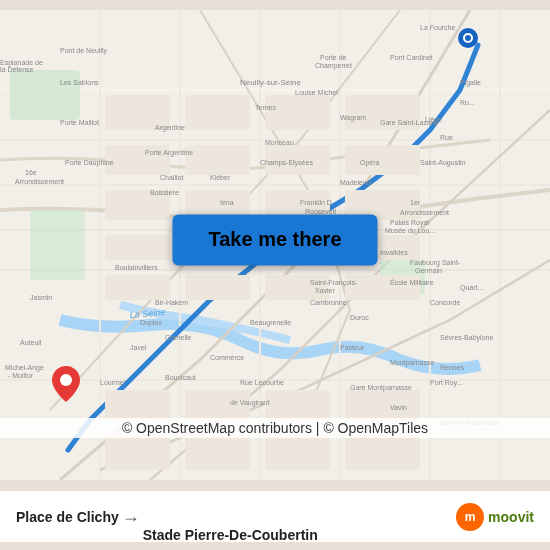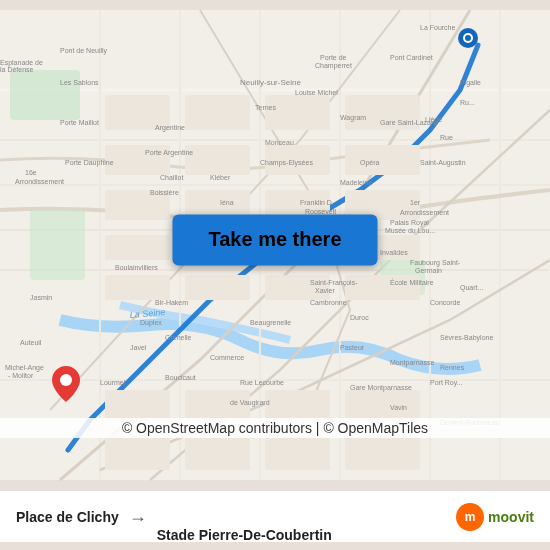--- a/index.html
+++ b/index.html
@@ -95,21 +95,21 @@
       align-items: center;
       justify-content: space-between;
       padding: 0 16px;
       border-top: 1px solid #ddd;
       flex-shrink: 0;
     }
 
     #route-info {
       display: flex;
       align-items: center;
-      gap: 10px;
+      gap: 3px;
       flex: 1;
     }
 
     #origin-label {
       font-size: 14px;
       font-weight: 600;
       color: #222;
     }
 
     #arrow-icon {

